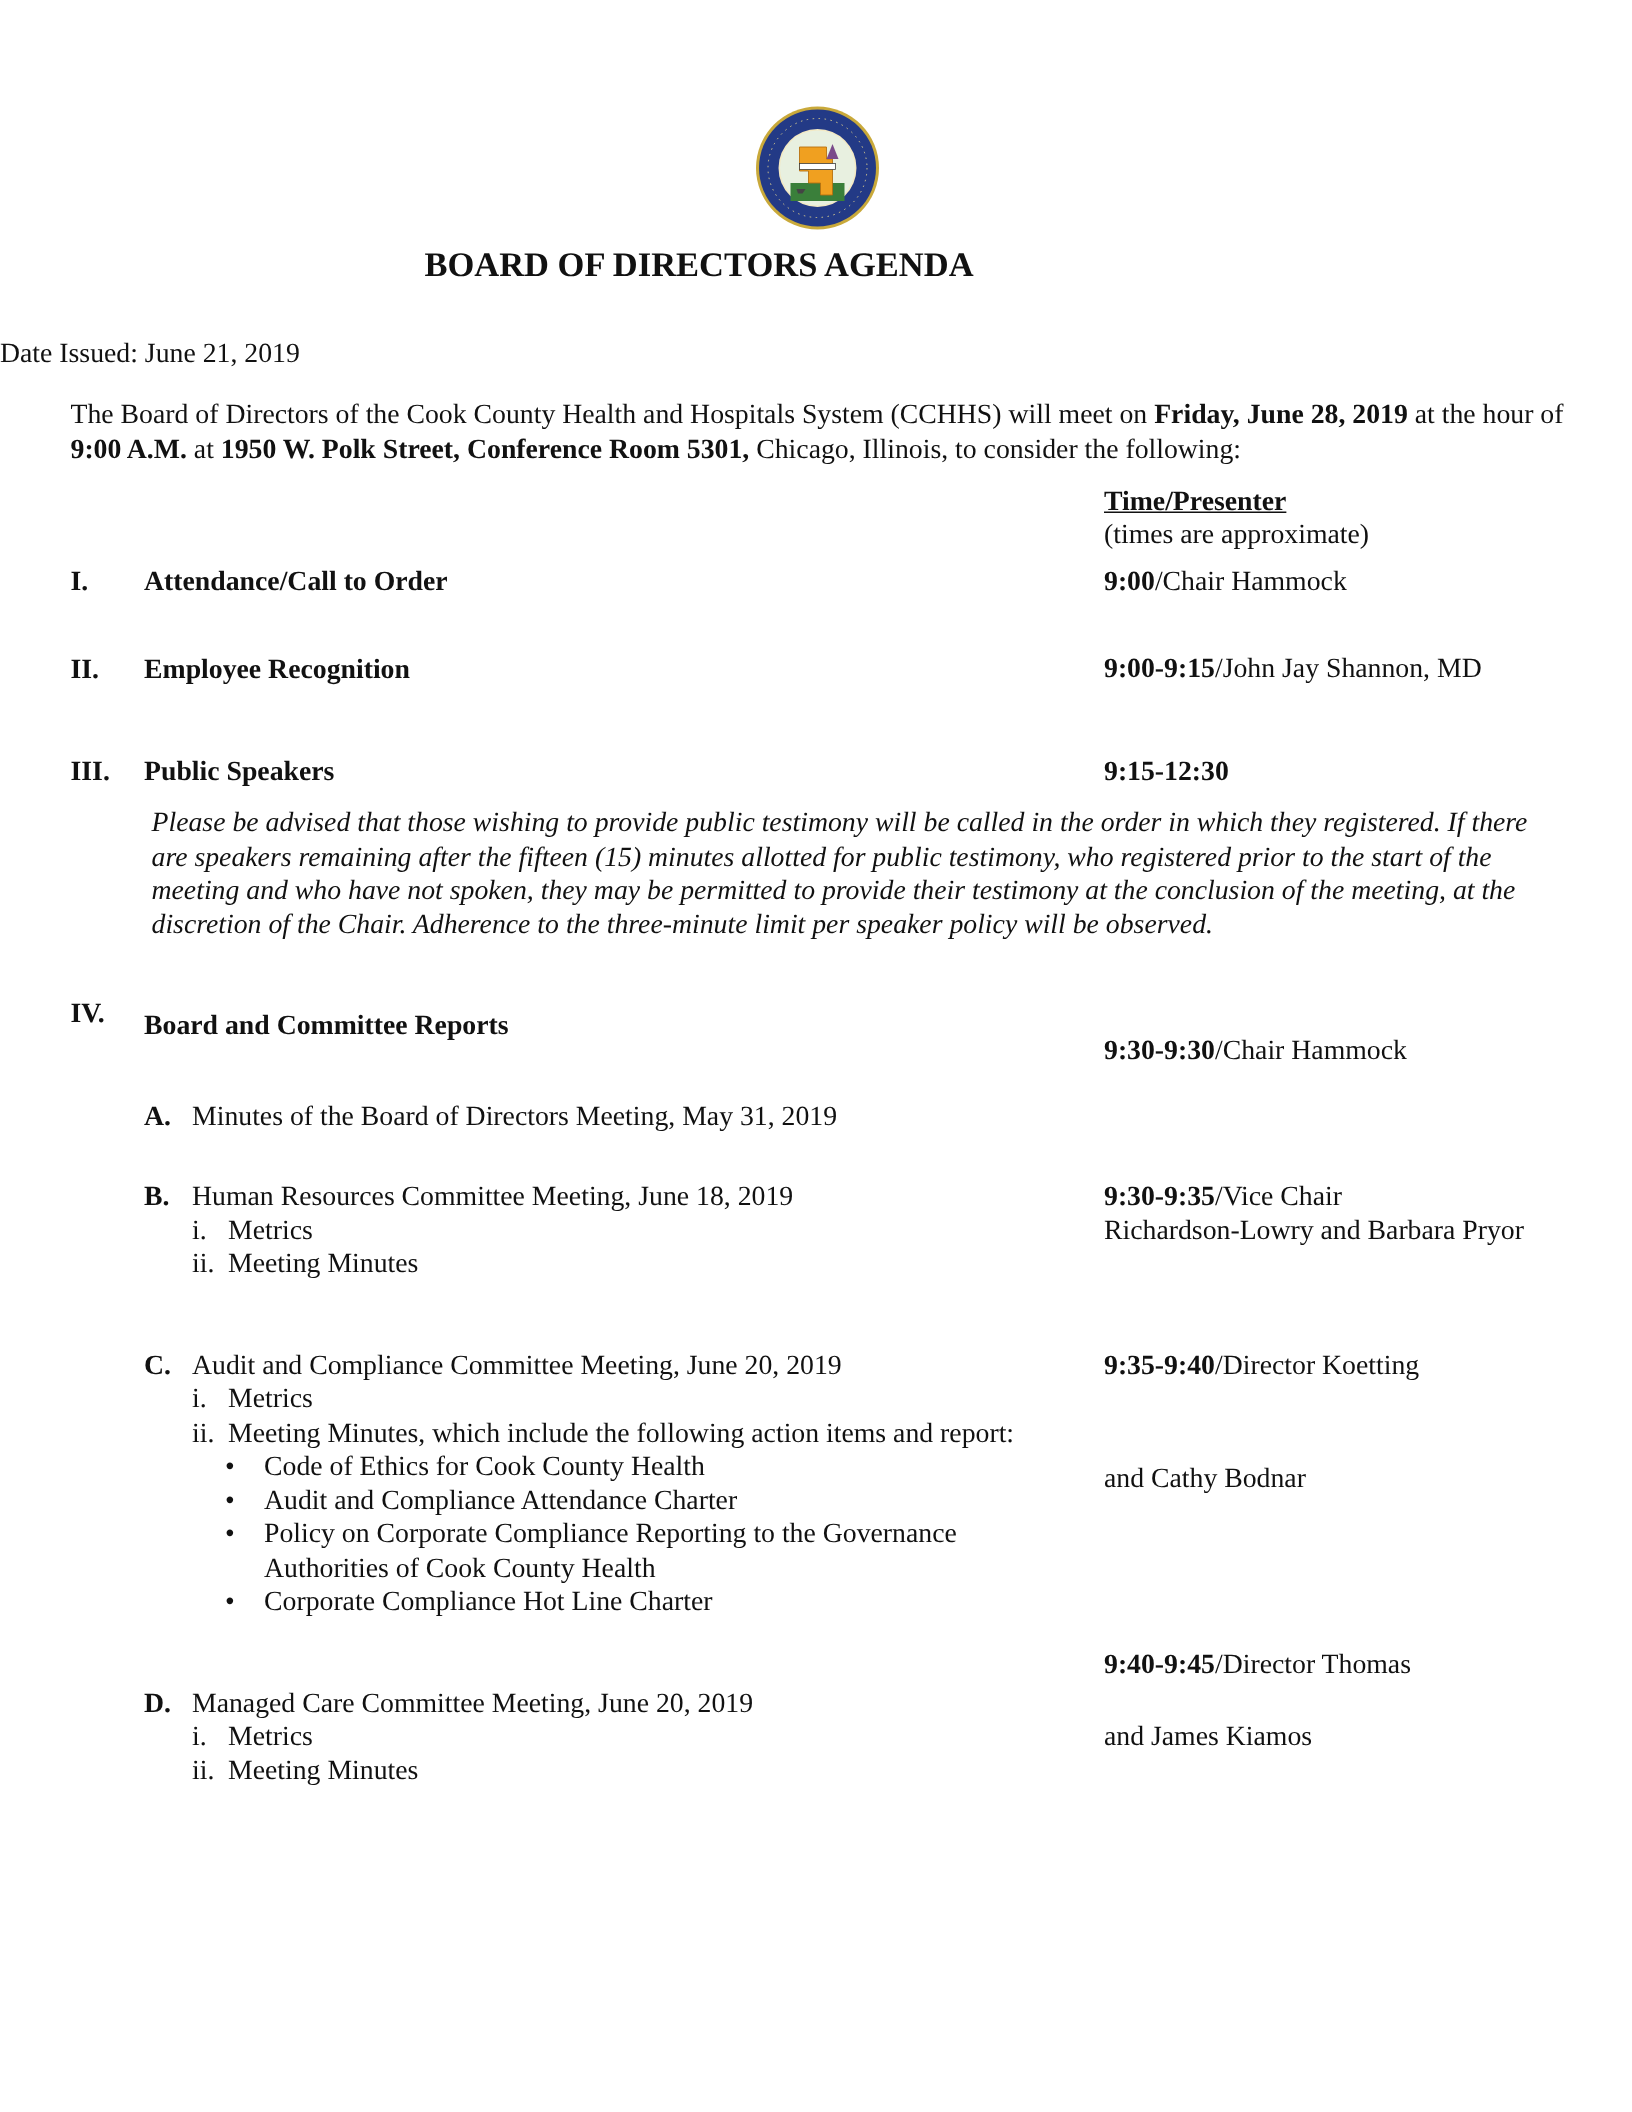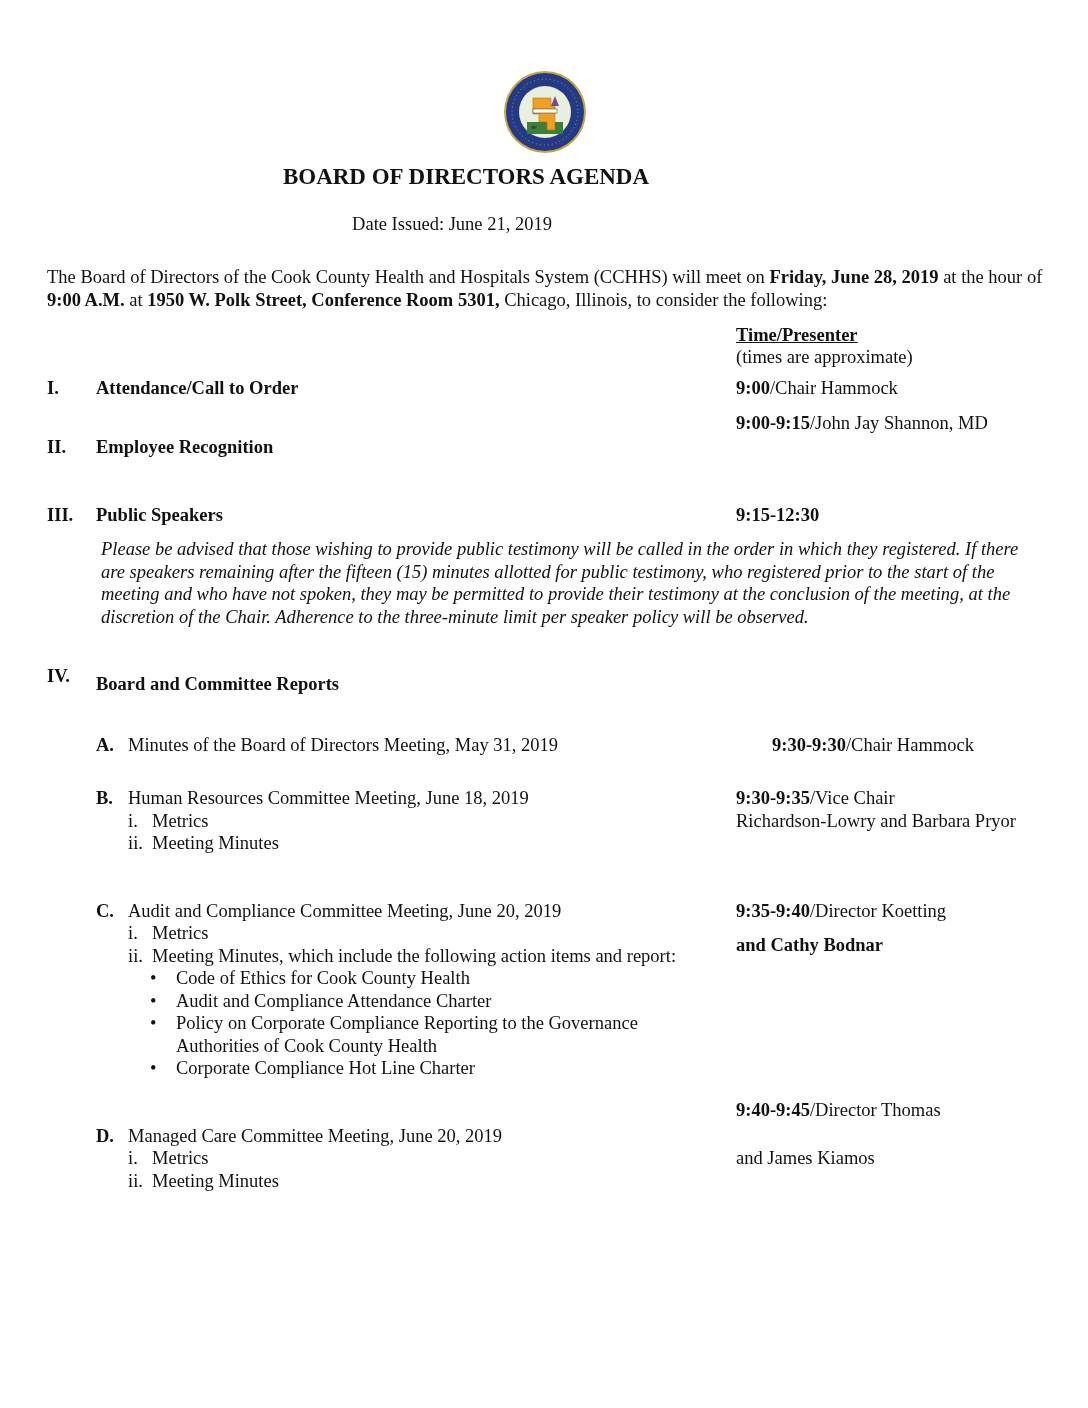--- a/index.html
+++ b/index.html
@@ -6,21 +6,21 @@
   body {
     width: 1088px; height: 1408px; position: relative; overflow: hidden;
     font-family: "Liberation Serif", serif; color: #111; font-size: 18.5px;
   }
   .abs { position: absolute; white-space: nowrap; line-height: 22px; }
   .b { font-weight: bold; }
   .i { font-style: italic; }
   .u { text-decoration: underline; }
   #seal { position: absolute; left: 503px; top: 70px; width: 84px; height: 84px; }
   #title { left: 0; width: 932px; text-align: center; top: 163px; font-size: 23px; font-weight: bold; line-height: 28px; }
-  #date-issued { left: 0; width: 904px; text-align: center; top: 213px; }
+  #date-issued { left: 0; width: 904px; text-align: left; top: 225px; }
   #intro { left: 47px; top: 266px; width: 1000px; white-space: normal; line-height: 23px; }
   #public-note { left: 101px; top: 538px; width: 930px; white-space: normal; line-height: 22.5px; }
   .num { left: 47px; }
   .head { left: 96px; }
   .letter { left: 96px; }
   .sub-l { left: 128px; }
   .roman { left: 128px; }
   .roman-text { left: 152px; }
   .bullet { left: 150px; }
   .bullet-text { left: 176px; }
@@ -49,47 +49,47 @@
 
 <div class="abs right b u" style="top:324px;">Time/Presenter</div>
 <div class="abs right" style="top:346px;">(times are approximate)</div>
 
 <div class="abs num b" style="top:377px;">I.</div>
 <div class="abs head b" style="top:377px;">Attendance/Call to Order</div>
 <div class="abs right" style="top:377px;"><span class="b">9:00</span><span>/Chair Hammock</span></div>
 
 <div class="abs num b" style="top:436px;">II.</div>
 <div class="abs head b" style="top:436px;">Employee Recognition</div>
-<div class="abs right" style="top:412px;"><span class="b">9:00-9:15</span><span>/John Jay Shannon, MD</span></div>
+<div class="abs right" style="top:435px;"><span class="b">9:00-9:15</span><span>/John Jay Shannon, MD</span></div>
 
 <div class="abs num b" style="top:504px;">III.</div>
 <div class="abs head b" style="top:504px;">Public Speakers</div>
 <div class="abs right b" style="top:504px;">9:15-12:30</div>
 <div class="abs i" id="public-note">Please be advised that those wishing to provide public testimony will be called in the order in which they registered. If there are speakers remaining after the fifteen (15) minutes allotted for public testimony, who registered prior to the start of the meeting and who have not spoken, they may be permitted to provide their testimony at the conclusion of the meeting, at the discretion of the Chair.  Adherence to the three-minute limit per speaker policy will be observed.</div>
 
 <div class="abs num b" style="top:665px;">IV.</div>
 <div class="abs head b" style="top:673px;">Board and Committee Reports</div>
 
 <div class="abs letter b" style="top:734px;">A.</div>
 <div class="abs sub-l" style="top:734px;">Minutes of the Board of Directors Meeting, May 31, 2019</div>
-<div class="abs right" style="top:734px;margin-left:36px;"><span class="b">9:30-9:30</span><span>/Chair Hammock</span></div>
+<div class="abs right" style="top:690px;"><span class="b">9:30-9:30</span><span>/Chair Hammock</span></div>
 
 <div class="abs letter b" style="top:787px;">B.</div>
 <div class="abs sub-l" style="top:787px;">Human Resources Committee Meeting, June 18, 2019</div>
 <div class="abs right" style="top:787px;"><span class="b">9:30-9:35</span><span>/Vice Chair</span></div>
 <div class="abs right" style="top:810px;">Richardson-Lowry and Barbara Pryor</div>
 <div class="abs roman" style="top:810px;">i.</div>
 <div class="abs roman-text" style="top:810px;">Metrics</div>
 <div class="abs roman" style="top:832px;">ii.</div>
 <div class="abs roman-text" style="top:832px;">Meeting Minutes</div>
 
 <div class="abs letter b" style="top:900px;">C.</div>
 <div class="abs sub-l" style="top:900px;">Audit and Compliance Committee Meeting, June 20, 2019</div>
 <div class="abs right" style="top:900px;"><span class="b">9:35-9:40</span><span>/Director Koetting</span></div>
-<div class="abs right" style="top:934px;font-weight:bold;">and Cathy Bodnar</div>
+<div class="abs right" style="top:975px;">and Cathy Bodnar</div>
 <div class="abs roman" style="top:922px;">i.</div>
 <div class="abs roman-text" style="top:922px;">Metrics</div>
 <div class="abs roman" style="top:945px;">ii.</div>
 <div class="abs roman-text" style="top:945px;">Meeting Minutes, which include the following action items and report:</div>
 <div class="abs bullet" style="top:967px;">•</div>
 <div class="abs bullet-text" style="top:967px;">Code of Ethics for Cook County Health</div>
 <div class="abs bullet" style="top:990px;">•</div>
 <div class="abs bullet-text" style="top:990px;">Audit and Compliance Attendance Charter</div>
 <div class="abs bullet" style="top:1012px;">•</div>
 <div class="abs bullet-text" style="top:1012px;">Policy on Corporate Compliance Reporting to the Governance</div>

